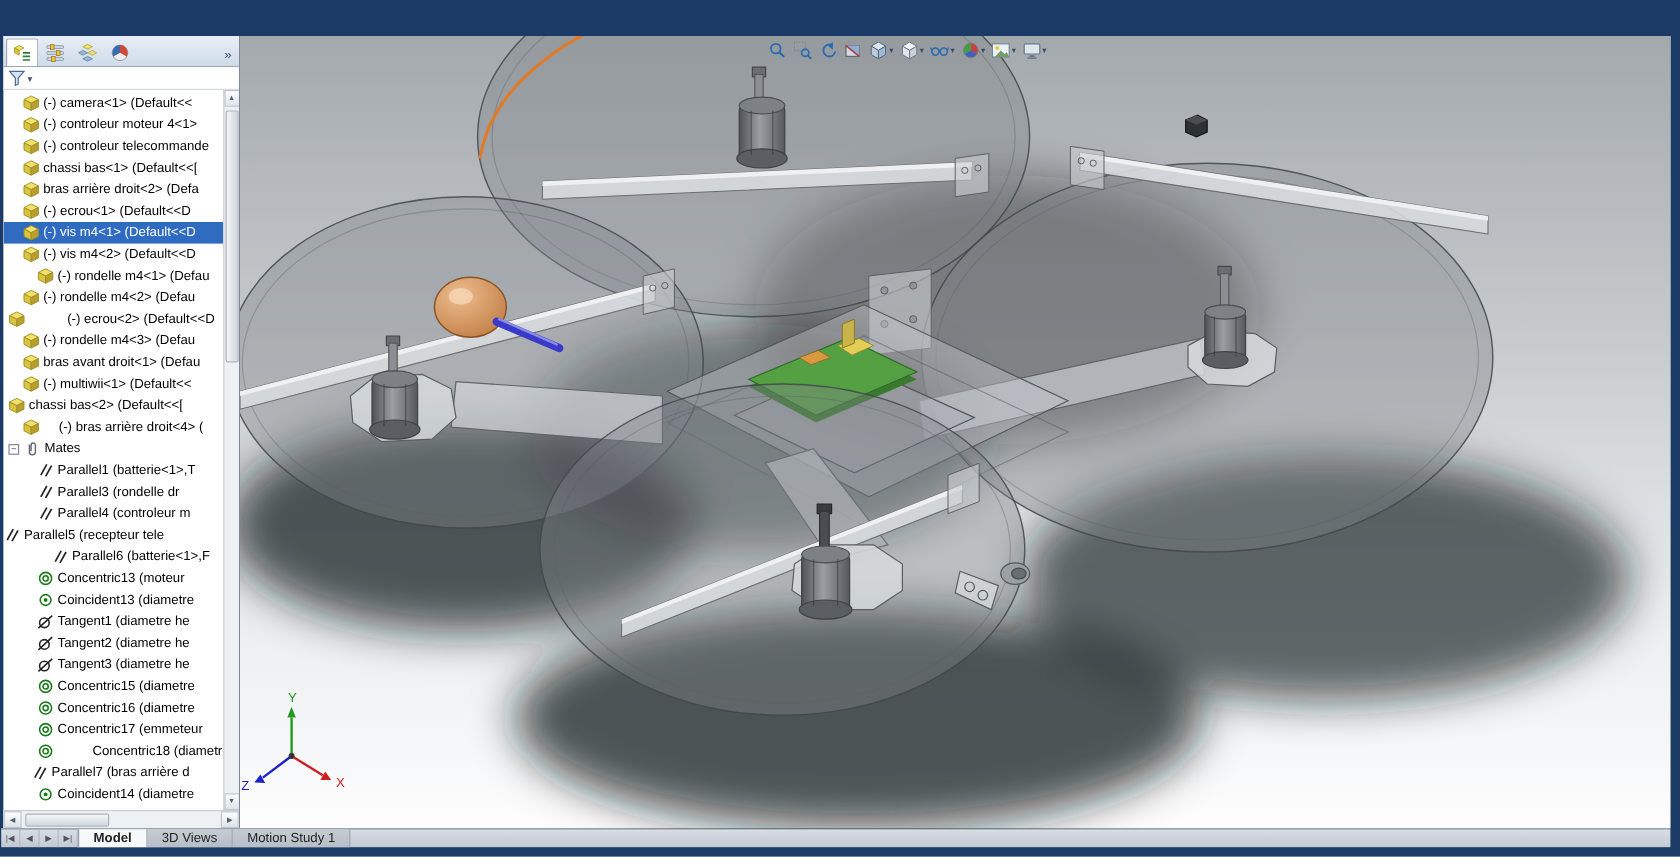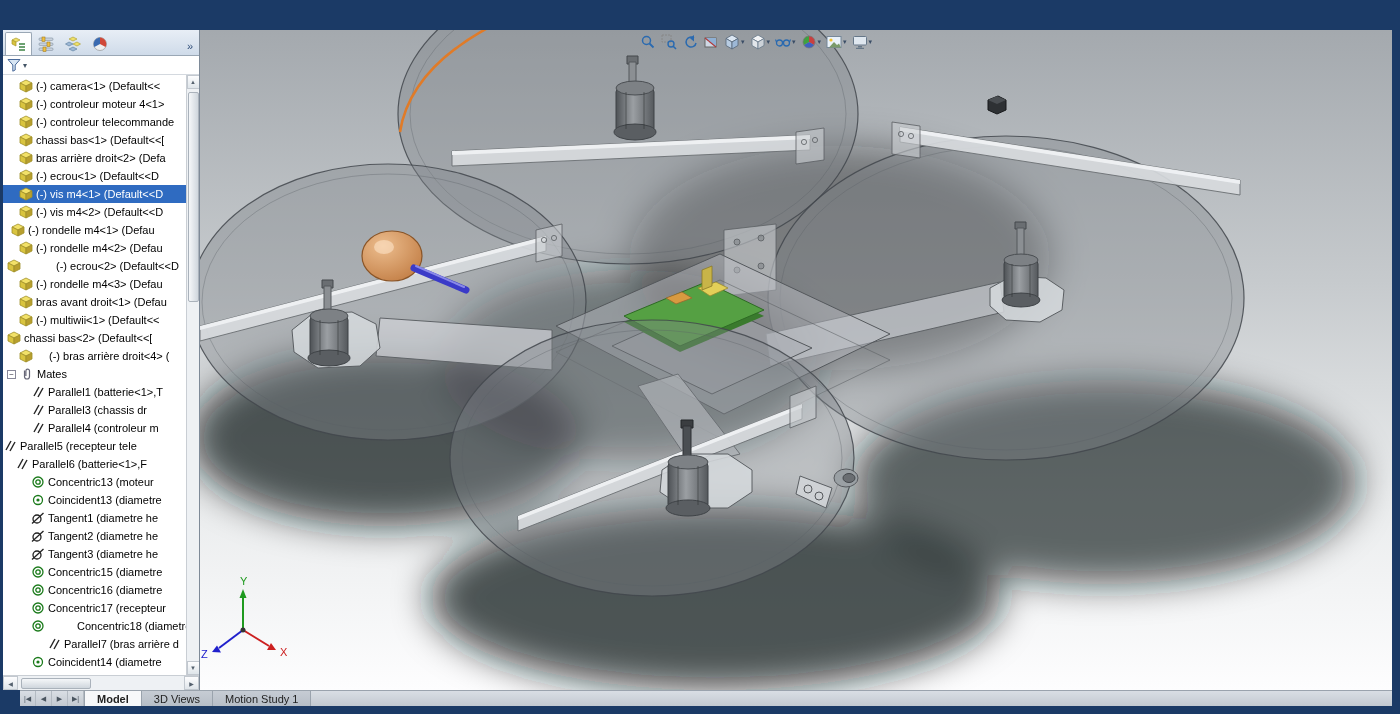--- a/index.html
+++ b/index.html
@@ -41,21 +41,21 @@
   .hthumb{width:70px;height:11px;margin-left:3px;border-radius:2px;background:linear-gradient(#f5f7f9,#cfd6dd);border:1px solid #aab2bb}
   .hspace{flex:1}
   .harrow{width:15px;height:14px;font-size:6px;color:#55616e;display:flex;align-items:center;justify-content:center;background:linear-gradient(#fdfdfe,#dfe5ea);border:1px solid #c2c8cf}
   
   .viewport{flex:1;position:relative;overflow:hidden;background:#b9bdc2}
   .viewport svg.scene{position:absolute;inset:0;width:100%;height:100%}
   .hud{position:absolute;top:1px;left:438px;height:21px;display:flex;align-items:center;gap:1px;z-index:5}
   .hud-btn{height:20px;display:flex;align-items:center;justify-content:center;padding:1px 2px;border-radius:2px}
   .caret{font-size:7px;color:#3a4d66;margin-left:1px}
   
-  .bottombar{position:absolute;left:20px;right:8px;bottom:8px;height:16px;background:linear-gradient(#d9dee4,#c3c9d1);display:flex;align-items:stretch;border-top:1px solid #9aa3ad}
+  .bottombar{position:absolute;left:1px;right:8px;bottom:8px;height:16px;background:linear-gradient(#d9dee4,#c3c9d1);display:flex;align-items:stretch;border-top:1px solid #9aa3ad}
   .navbtn{width:16px;display:flex;align-items:center;justify-content:center;font-size:7px;color:#4a5560;border-right:1px solid #b3bac2}
   .dtab{display:flex;align-items:center;padding:0 12px;font-size:11px;color:#222;border-right:1px solid #9aa3ad;background:linear-gradient(#c6ccd4,#b7bec7)}
   .dtab.active{background:#f7f8fa;font-weight:bold;border-left:1px solid #9aa3ad}
 </style>
 </head>
 <body>
 
 <div class="window">
 
 
@@ -182,21 +182,21 @@
             <div class="trow" style="padding-left: 16px;">
               <span class="ticon">
                 <svg width="14" height="14" viewBox="0 0 14 14">
                   <polygon points="7,1 13,4 7,7 1,4" fill="#f2e169" stroke="#a08f2a" stroke-width="0.8"></polygon>
                   <polygon points="1,4 7,7 7,13 1,10" fill="#d9c43f" stroke="#a08f2a" stroke-width="0.8"></polygon>
                   <polygon points="13,4 7,7 7,13 13,10" fill="#b89f2e" stroke="#a08f2a" stroke-width="0.8"></polygon>
                 </svg>
               </span>
               <span class="tlabel">(-) vis m4&lt;2&gt; (Default&lt;&lt;D</span>
             </div>
-            <div class="trow" style="padding-left: 8px;">
+            <div class="trow" style="padding-left: 28px;">
               <span class="ticon">
                 <svg width="14" height="14" viewBox="0 0 14 14">
                   <polygon points="7,1 13,4 7,7 1,4" fill="#f2e169" stroke="#a08f2a" stroke-width="0.8"></polygon>
                   <polygon points="1,4 7,7 7,13 1,10" fill="#d9c43f" stroke="#a08f2a" stroke-width="0.8"></polygon>
                   <polygon points="13,4 7,7 7,13 13,10" fill="#b89f2e" stroke="#a08f2a" stroke-width="0.8"></polygon>
                 </svg>
               </span>
               <span class="tlabel">(-) rondelle m4&lt;1&gt; (Defau</span>
             </div>
             <div class="trow" style="padding-left: 16px;">
@@ -287,41 +287,41 @@
               </span>
               <span class="tlabel">Parallel1 (batterie&lt;1&gt;,T</span>
             </div>
             <div class="trow" style="padding-left: 28px;">
               <span class="ticon">
                 <svg width="14" height="14" viewBox="0 0 14 14">
                   <line x1="3" y1="11" x2="8" y2="2" stroke="#222" stroke-width="1.4"></line>
                   <line x1="7" y1="12" x2="12" y2="3" stroke="#222" stroke-width="1.4"></line>
                 </svg>
               </span>
-              <span class="tlabel">Parallel3 (chassis dr</span>
+              <span class="tlabel">Parallel3 (rondelle dr</span>
             </div>
             <div class="trow" style="padding-left: 28px;">
               <span class="ticon">
                 <svg width="14" height="14" viewBox="0 0 14 14">
                   <line x1="3" y1="11" x2="8" y2="2" stroke="#222" stroke-width="1.4"></line>
                   <line x1="7" y1="12" x2="12" y2="3" stroke="#222" stroke-width="1.4"></line>
                 </svg>
               </span>
               <span class="tlabel">Parallel4 (controleur m</span>
             </div>
             <div class="trow" style="">
               <span class="ticon">
                 <svg width="14" height="14" viewBox="0 0 14 14">
                   <line x1="3" y1="11" x2="8" y2="2" stroke="#222" stroke-width="1.4"></line>
                   <line x1="7" y1="12" x2="12" y2="3" stroke="#222" stroke-width="1.4"></line>
                 </svg>
               </span>
               <span class="tlabel">Parallel5 (recepteur tele</span>
             </div>
-            <div class="trow" style="padding-left: 12px;">
+            <div class="trow" style="padding-left: 28px; margin-left: 12px;">
               <span class="ticon">
                 <svg width="14" height="14" viewBox="0 0 14 14">
                   <line x1="3" y1="11" x2="8" y2="2" stroke="#222" stroke-width="1.4"></line>
                   <line x1="7" y1="12" x2="12" y2="3" stroke="#222" stroke-width="1.4"></line>
                 </svg>
               </span>
               <span class="tlabel">Parallel6 (batterie&lt;1&gt;,F</span>
             </div>
             <div class="trow" style="padding-left: 28px;">
               <span class="ticon">
@@ -386,32 +386,32 @@
               </span>
               <span class="tlabel">Concentric16 (diametre</span>
             </div>
             <div class="trow" style="padding-left: 28px;">
               <span class="ticon">
                 <svg width="14" height="14" viewBox="0 0 14 14">
                   <circle cx="7" cy="7" r="5" fill="none" stroke="#1a7a1a" stroke-width="1.3"></circle>
                   <circle cx="7" cy="7" r="2.2" fill="none" stroke="#1a7a1a" stroke-width="1.3"></circle>
                 </svg>
               </span>
-              <span class="tlabel">Concentric17 (recepteur</span>
+              <span class="tlabel">Concentric17 (emmeteur</span>
             </div>
             <div class="trow" style="padding-left: 28px; gap: 32px;">
               <span class="ticon">
                 <svg width="14" height="14" viewBox="0 0 14 14">
                   <circle cx="7" cy="7" r="5" fill="none" stroke="#1a7a1a" stroke-width="1.3"></circle>
                   <circle cx="7" cy="7" r="2.2" fill="none" stroke="#1a7a1a" stroke-width="1.3"></circle>
                 </svg>
               </span>
               <span class="tlabel">Concentric18 (diametre</span>
             </div>
-            <div class="trow" style="padding-left: 44px;">
+            <div class="trow" style="padding-left: 23px;">
               <span class="ticon">
                 <svg width="14" height="14" viewBox="0 0 14 14">
                   <line x1="3" y1="11" x2="8" y2="2" stroke="#222" stroke-width="1.4"></line>
                   <line x1="7" y1="12" x2="12" y2="3" stroke="#222" stroke-width="1.4"></line>
                 </svg>
               </span>
               <span class="tlabel">Parallel7 (bras arrière d</span>
             </div>
             <div class="trow" style="padding-left: 28px;">
               <span class="ticon">

